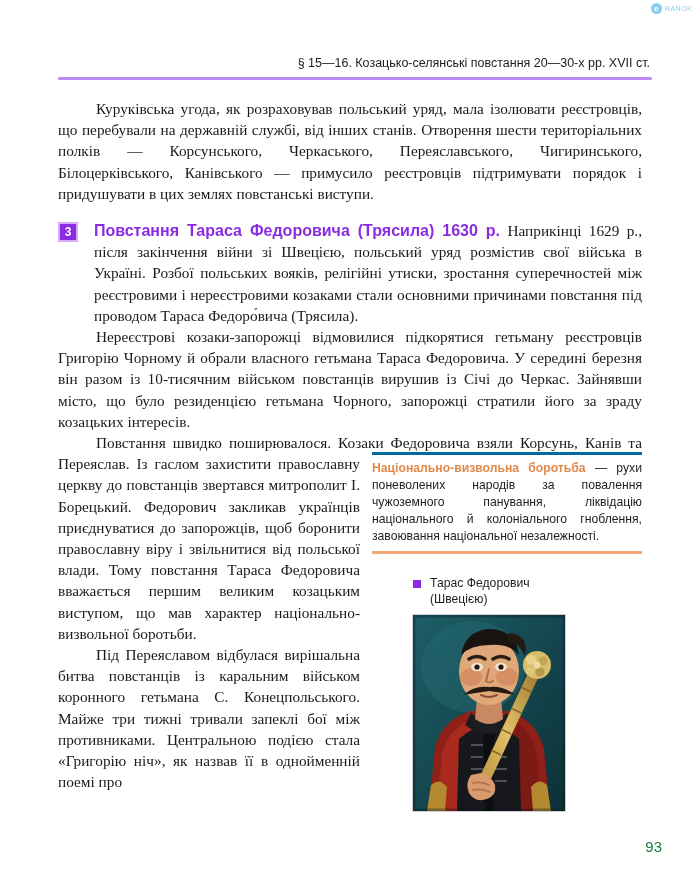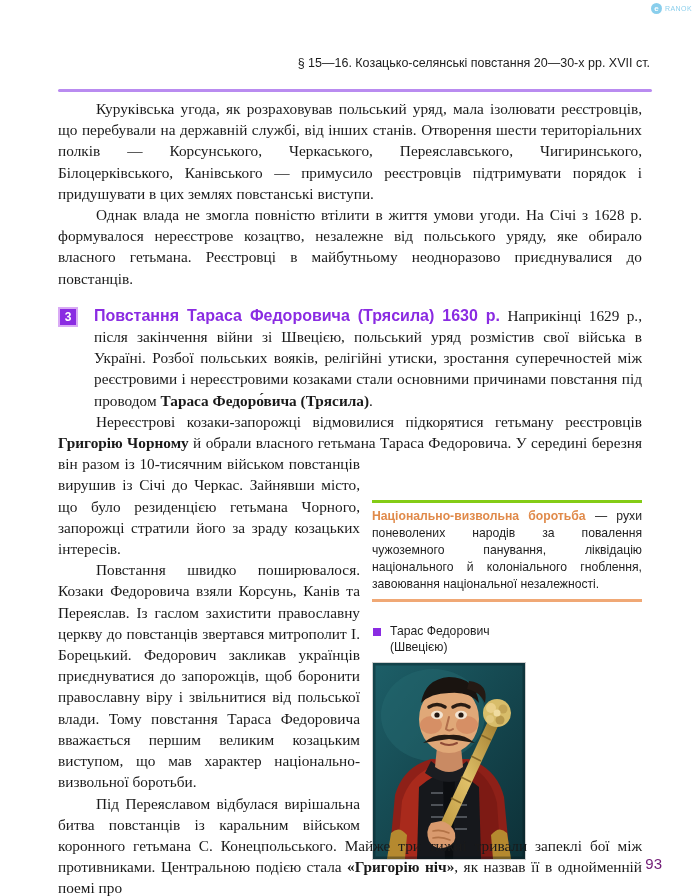--- a/index.html
+++ b/index.html
@@ -56,21 +56,21 @@
     top: 56px;
     left: 58px;
     right: 48px;
   }
   .runhead-title {
     font-family: "Liberation Sans", sans-serif;
     font-size: 12.5px;
     text-align: right;
     color: #1c1c1c;
     padding-right: 2px;
-    padding-bottom: 19px;
+    padding-bottom: 7px;
     white-space: nowrap;
   }
   .runhead-rule {
     height: 3px;
     background: #b98bf0;
     border-radius: 2px;
   }
 
   
   .content {
@@ -81,21 +81,21 @@
   }
   p.body {
     margin: 0;
     font-size: 15.3px;
     line-height: 21.2px;
     text-align: justify;
     text-indent: 38px;
     hyphens: manual;
   }
   b, .bold {
-    font-weight: bold;
+    font-weight: normal;
   }
 
   
   .section-head {
     position: relative;
     margin-top: 16px;
     padding-left: 36px;
   }
   .section-num {
     position: absolute;
@@ -126,38 +126,38 @@
   
   .float-col {
     position: absolute;
     top: 452px;
     left: 372px;
     width: 270px;
   }
 
   
   .definition {
-    border-top: 3px solid #84cc16;
+    border-top: 3px solid #0369a1;
     border-bottom: 3px solid #f0a875;
     padding: 5px 0 6px 0;
     font-family: "Liberation Sans", sans-serif;
     font-size: 12.2px;
     line-height: 17px;
     text-align: justify;
     color: #1f1f1f;
-    margin-top: 48px;
   }
   .definition-term {
     color: #e08a4a;
     font-weight: bold;
   }
 
   
   .figure {
     margin-top: 22px;
+    margin-left: 40px;
   }
   .fig-caption {
     position: relative;
     padding-left: 18px;
     font-family: "Liberation Sans", sans-serif;
     font-size: 12.2px;
     line-height: 15.5px;
     color: #1f1f1f;
   }
   .fig-bullet {
@@ -177,24 +177,24 @@
     overflow: hidden;
   }
   .fig-frame svg {
     display: block;
   }
 
   
   .folio {
     position: absolute;
     right: 38px;
-    bottom: 24px;
+    bottom: 41px;
     font-family: "Liberation Sans", sans-serif;
     font-size: 15px;
-    color: #701a75;
+    color: #15803d;
   }
 </style>
 </head>
 <body>
 
 <div class="page">
 
   <div class="watermark">
     <span class="watermark-mark">e</span>
     <span class="watermark-text">RANOK</span>
@@ -309,21 +309,20 @@
           <rect x="0" y="0" width="152" height="196" fill="none" stroke="#06181c" stroke-width="5" opacity=".35"></rect>
         </svg>
       </div>
     </div>
   </div>
 
   <div class="content">
       <div style="float: right; clear: right; width: 282px; height: 370px; shape-outside: content-box; margin-top: 362px;"></div>
 
     <p class="body">Куруківська угода, як розраховував польський уряд, мала ізолювати реєстровців, що перебували на державній службі, від інших станів. Отворення шести територіальних полків — Корсунського, Черкаського, Переяславського, Чигиринського, Білоцерківського, Канівського — примусило реєстровців підтримувати порядок і придушувати в цих землях повстанські виступи.</p>
-    <p class="body">Однак влада не змогла повністю втілити в життя умови угоди. На Січі з 1628 р. формувалося нереєстрове козацтво, незалежне від польського уряду, яке обирало власного гетьмана. Реєстровці в майбутньому неодноразово приєднувалися до повстанців.</p>
 
     <div class="section-head">
       <span class="section-num">3</span>
       <p class="body"><span class="section-title">Повстання Тараса Федоровича (Трясила) 1630 р.</span><span> Наприкінці 1629 р., після закінчення війни зі Швецією, польський уряд розмістив свої війська в Україні. Розбої польських вояків, релігійні утиски, зростання суперечностей між реєстровими і нереєстровими козаками стали основними причинами повстання під проводом </span><span class="bold">Тараса Федоро́вича (Трясила)</span><span>.</span></p>
     </div>
 
     <p class="body"><span>Нереєстрові козаки-запорожці відмовилися підкорятися гетьману реєстровців </span><span class="bold">Григорію Чорному</span><span class="narrow-run"> й обрали власного гетьмана Тараса Федоровича. У середині березня він разом із 10-тисячним військом повстанців вирушив із Січі до Черкас. Зайнявши місто, що було резиденцією гетьмана Чорного, запорожці стратили його за зраду козацьких інтересів.</span></p>
 
     <p class="body">Повстання швидко поширювалося. Козаки Федоровича взяли Корсунь, Канів та Переяслав. Із гаслом захистити православну церкву до повстанців звертався митрополит І. Борецький. Федорович закликав українців приєднуватися до запорожців, щоб боронити православну віру і звільнитися від польської влади. Тому повстання Тараса Федоровича вважається першим великим козацьким виступом, що мав характер національно-визвольної боротьби.</p>
 

